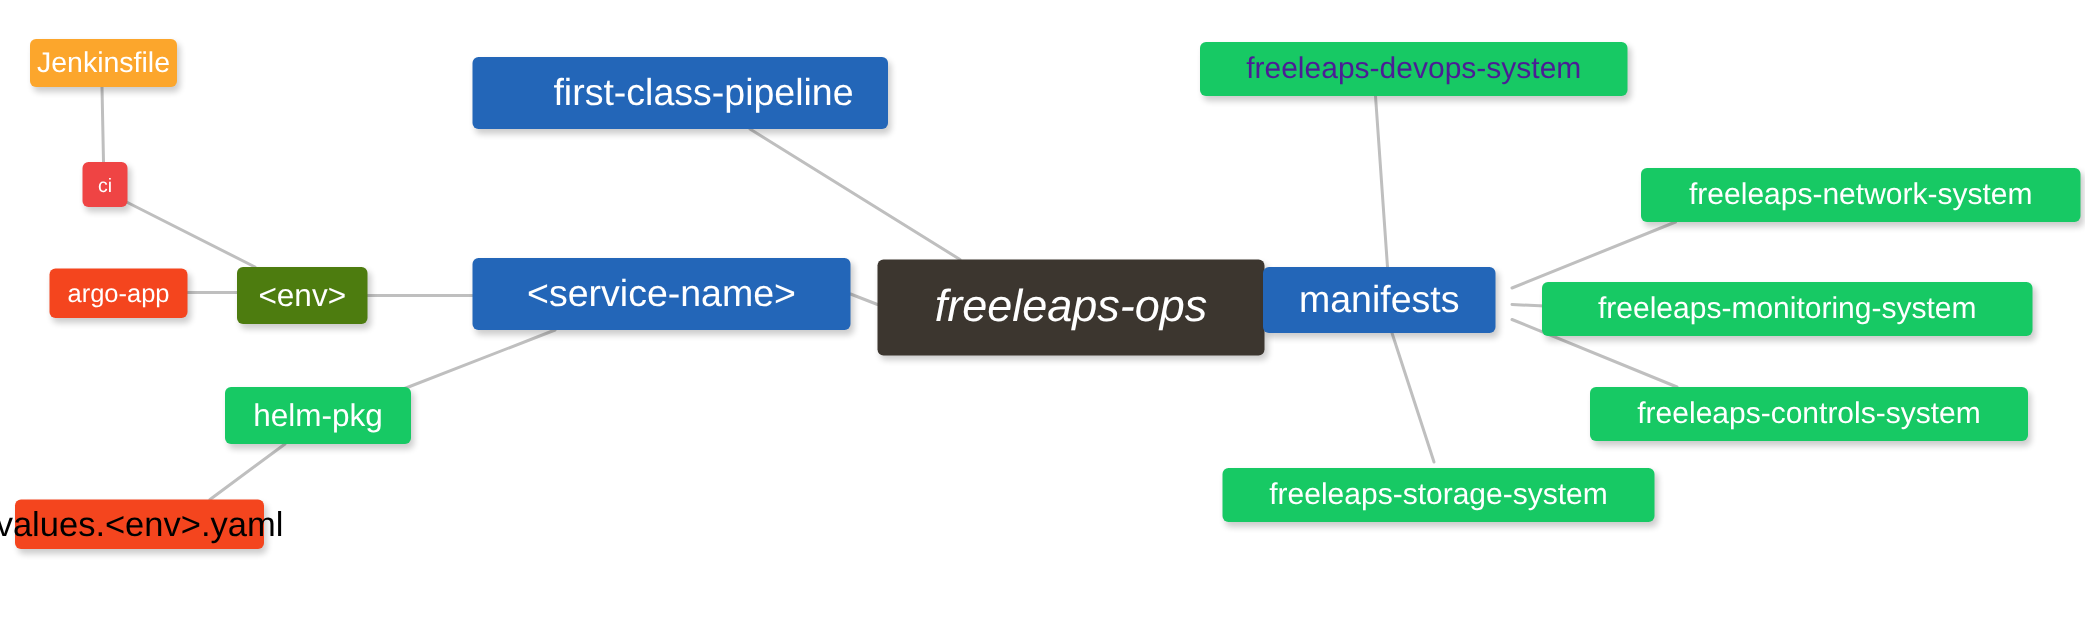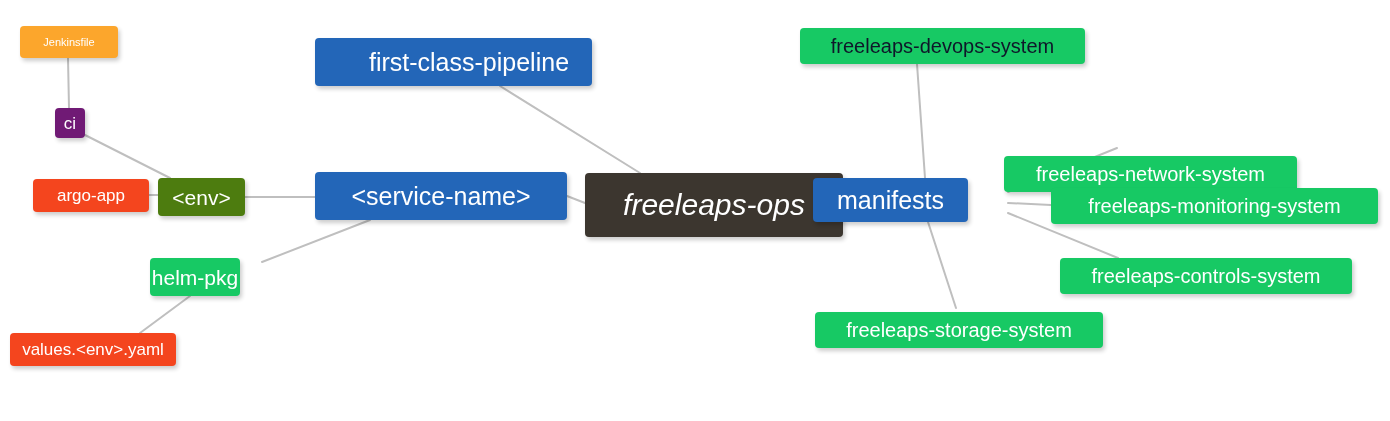--- a/index.html
+++ b/index.html
@@ -65,50 +65,50 @@
   <div id="node-layer">
       <div class="node" style="left: 585px; top: 173px; width: 258px; height: 64px; background: rgb(60, 54, 47); font-size: 30px; color: rgb(255, 255, 255); font-style: italic;">
         <span class="node-label">freeleaps-ops</span>
       </div>
       <div class="node" style="left: 315px; top: 38px; width: 277px; height: 48px; background: rgb(35, 102, 184); font-size: 25px; color: rgb(255, 255, 255); padding-left: 31px;">
         <span class="node-label">first-class-pipeline</span>
       </div>
       <div class="node" style="left: 315px; top: 172px; width: 252px; height: 48px; background: rgb(35, 102, 184); font-size: 25px; color: rgb(255, 255, 255); text-align: center;">
         <span class="node-label">&lt;service-name&gt;</span>
       </div>
-      <div class="node" style="left: 813px; top: 178px; width: 155px; height: 44px; background: rgb(35, 102, 184); font-size: 25px; color: rgb(255, 255, 255);">
+      <div class="node" style="left: 842px; top: 178px; width: 155px; height: 44px; background: rgb(35, 102, 184); font-size: 25px; color: rgb(255, 255, 255);">
         <span class="node-label">manifests</span>
       </div>
       <div class="node" style="left: 158px; top: 178px; width: 87px; height: 38px; background: #4d7c0f; font-size: 21px; color: rgb(255, 255, 255);">
         <span class="node-label">&lt;env&gt;</span>
       </div>
-      <div class="node" style="left: 150px; top: 258px; width: 90px; height: 38px; background: rgb(23, 201, 100); font-size: 21px; color: rgb(255, 255, 255);">
+      <div class="node" style="left: 150px; top: 258px; width: 124px; height: 38px; background: rgb(23, 201, 100); font-size: 21px; color: rgb(255, 255, 255);">
         <span class="node-label">helm-pkg</span>
       </div>
-      <div class="node" style="left: 800px; top: 28px; width: 285px; height: 36px; background: rgb(23, 201, 100); font-size: 20px; color: #0f172a;">
+      <div class="node" style="left: 800px; top: 28px; width: 285px; height: 36px; background: rgb(23, 201, 100); font-size: 20px; color: #4c1d95;">
         <span class="node-label">freeleaps-devops-system</span>
       </div>
-      <div class="node" style="left: 1004px; top: 112px; width: 293px; height: 36px; background: rgb(23, 201, 100); font-size: 20px; color: rgb(255, 255, 255); margin-top: 44px;">
+      <div class="node" style="left: 1094px; top: 112px; width: 293px; height: 36px; background: rgb(23, 201, 100); font-size: 20px; color: rgb(255, 255, 255);">
         <span class="node-label">freeleaps-network-system</span>
       </div>
-      <div class="node" style="left: 1051px; top: 188px; width: 327px; height: 36px; background: rgb(23, 201, 100); font-size: 20px; color: rgb(255, 255, 255);">
+      <div class="node" style="left: 1028px; top: 188px; width: 327px; height: 36px; background: rgb(23, 201, 100); font-size: 20px; color: rgb(255, 255, 255);">
         <span class="node-label">freeleaps-monitoring-system</span>
       </div>
       <div class="node" style="left: 1060px; top: 258px; width: 292px; height: 36px; background: rgb(23, 201, 100); font-size: 20px; color: rgb(255, 255, 255); justify-content: center;">
         <span class="node-label">freeleaps-controls-system</span>
       </div>
       <div class="node" style="left: 815px; top: 312px; width: 288px; height: 36px; background: rgb(23, 201, 100); font-size: 20px; color: rgb(255, 255, 255);">
         <span class="node-label">freeleaps-storage-system</span>
       </div>
-      <div class="node" style="left: 20px; top: 26px; width: 98px; height: 32px; background: rgb(252, 166, 44); font-size: 11px; color: rgb(255, 255, 255); text-align: center;">
+      <div class="node" style="left: 20px; top: 26px; width: 98px; height: 32px; background: rgb(252, 166, 44); font-size: 19px; color: rgb(255, 255, 255); text-align: center;">
         <span class="node-label">Jenkinsfile</span>
       </div>
-      <div class="node" style="left: 55px; top: 108px; width: 30px; height: 30px; background: #701a75; font-size: 17px; color: rgb(255, 255, 255);">
+      <div class="node" style="left: 55px; top: 108px; width: 30px; height: 30px; background: #ef4444; font-size: 13px; color: rgb(255, 255, 255);">
         <span class="node-label">ci</span>
       </div>
-      <div class="node" style="left: 33px; top: 179px; width: 116px; height: 33px; background: rgb(244, 69, 30); font-size: 17px; color: rgb(255, 255, 255);">
+      <div class="node" style="left: 33px; top: 179px; width: 92px; height: 33px; background: rgb(244, 69, 30); font-size: 17px; color: rgb(255, 255, 255);">
         <span class="node-label">argo-app</span>
       </div>
-      <div class="node" style="left: 10px; top: 333px; width: 166px; height: 33px; background: rgb(244, 69, 30); font-size: 17px; color: #ffffff;">
+      <div class="node" style="left: 10px; top: 333px; width: 166px; height: 33px; background: rgb(244, 69, 30); font-size: 23px; color: #000000;">
         <span class="node-label">values.&lt;env&gt;.yaml</span>
       </div>
     </div>
 </div>
 
 </body></html>

